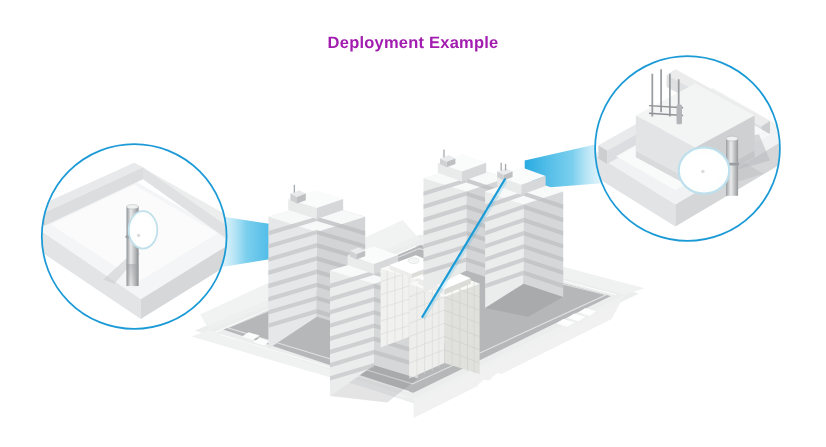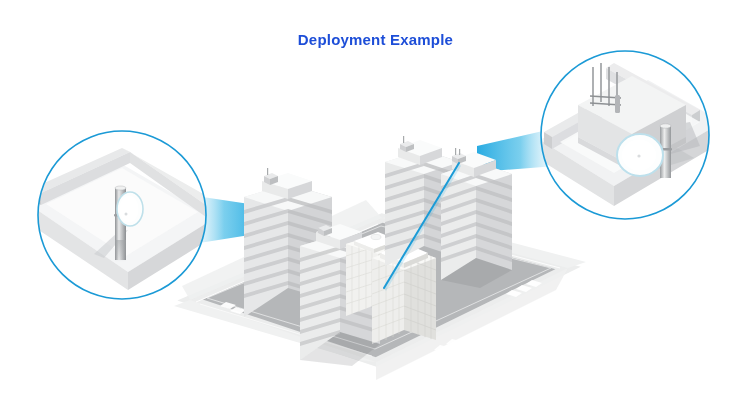--- a/index.html
+++ b/index.html
@@ -1,21 +1,21 @@
 <!DOCTYPE html>
 <html><head>
 <meta charset="utf-8">
 <style>
   html,body{margin:0;padding:0;background:#ffffff;}
   body{width:751px;height:406px;overflow:hidden;
        font-family:"Liberation Sans","DejaVu Sans",sans-serif;}
   #stage{position:relative;width:751px;height:406px;background:#fff;}
   #title{
     position:absolute;left:0;top:31px;width:751px;text-align:center;
-    font-size:15px;font-weight:bold;color:#1d4ed8;letter-spacing:.2px;
+    font-size:15px;font-weight:bold;color:#a21caf;letter-spacing:.2px;
     font-family:"Liberation Sans","DejaVu Sans",sans-serif;
   }
   svg.scene{position:absolute;left:0;top:0;width:751px;height:406px;display:block;}
 </style>
 </head>
 <body>
 
 <div id="stage">
 
   <div id="title">Deployment Example</div>

